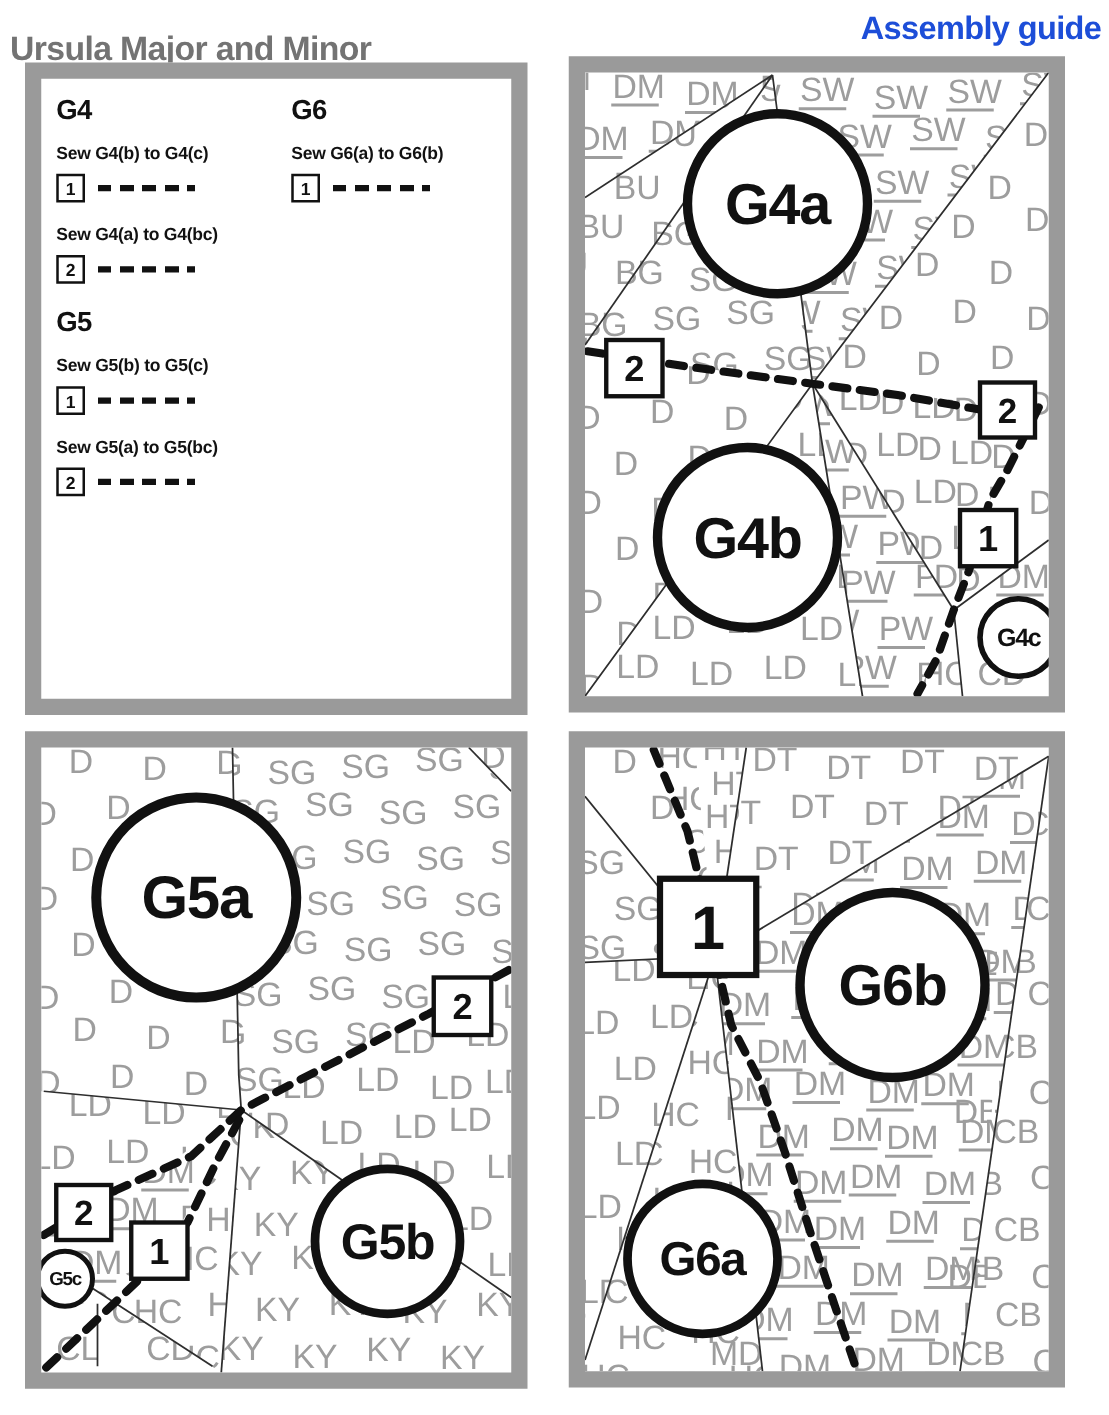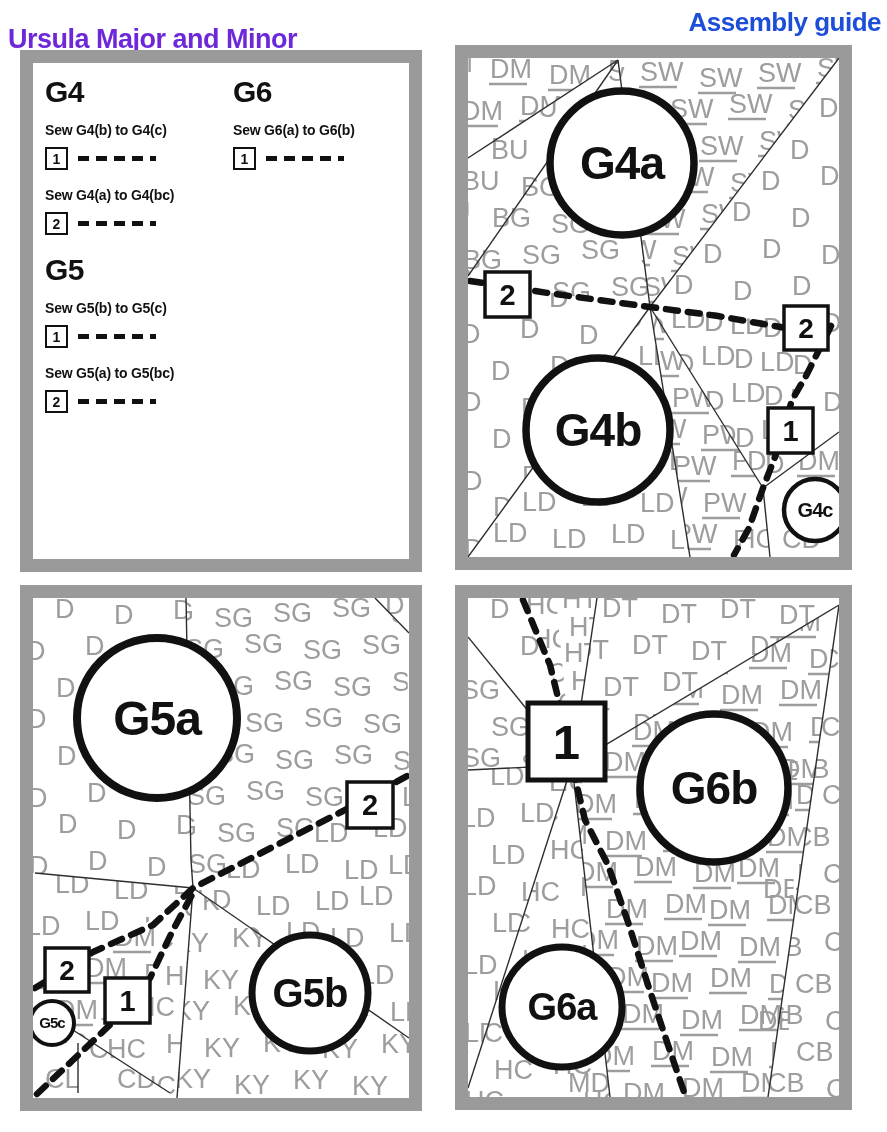--- a/index.html
+++ b/index.html
@@ -1,40 +1,40 @@
 <!DOCTYPE html>
 <html><head>
 <meta charset="utf-8">
 <style>
   html,body { margin:0; padding:0; }
   body {
     width:887px; height:1132px; position:relative; background:#ffffff;
     font-family:"Liberation Sans", sans-serif; overflow:hidden;
   }
   .title-left {
-    position:absolute; left:8px; top:6px; font-size:27px; font-weight:700; color:#6d28d9;
+    position:absolute; left:8px; top:6px; font-size:27px; font-weight:700; color:#737373;
     letter-spacing:-0.5px;
   }
   .title-right {
     position:absolute; right:6px; top:7px; font-size:26px; font-weight:700; color:#1d4ed8;
     letter-spacing:-0.5px;
   }
   .panel {
     position:absolute; border:13px solid #9a9a9a; background:#fff; box-sizing:border-box;
   }
   .panel svg { display:block; width:100%; height:100%; }
   .p-instr { left:20px; top:50px;  width:402px; height:522px; }
   .p-g4    { left:455px; top:45px;  width:397px; height:525px; }
   .p-g5    { left:20px; top:585px; width:402px; height:526px; }
   .p-g6    { left:455px; top:585px; width:397px; height:525px; }
   .instr-inner { position:relative; width:100%; height:100%; }
   .instr-col { position:absolute; top:8px; display:flex; flex-direction:column; align-items:flex-start; }
   .col-0 { left:12px; }
   .col-1 { left:200px; }
-  .sec-heading { font-size:30px; font-weight:700; color:#111; margin:14px 0 0 0; letter-spacing:-0.5px; }
+  .sec-heading { font-size:22px; font-weight:700; color:#111; margin:14px 0 0 0; letter-spacing:-0.5px; }
   .sec-heading.first { margin-top:4px; }
   .instr-line { font-size:14px; font-weight:700; color:#111; margin:13px 0 7px 0; letter-spacing:-0.2px; }
   .step-row { display:flex; align-items:center; gap:10px; margin:2px 0 4px 0; }
   .step-box {
     width:19px; height:19px; border:2px solid #111; background:#fff;
     display:flex; align-items:center; justify-content:center;
     font-size:14px; font-weight:700; color:#111;
   }
   .dash-bar {
     width:78px; height:4.5px;

